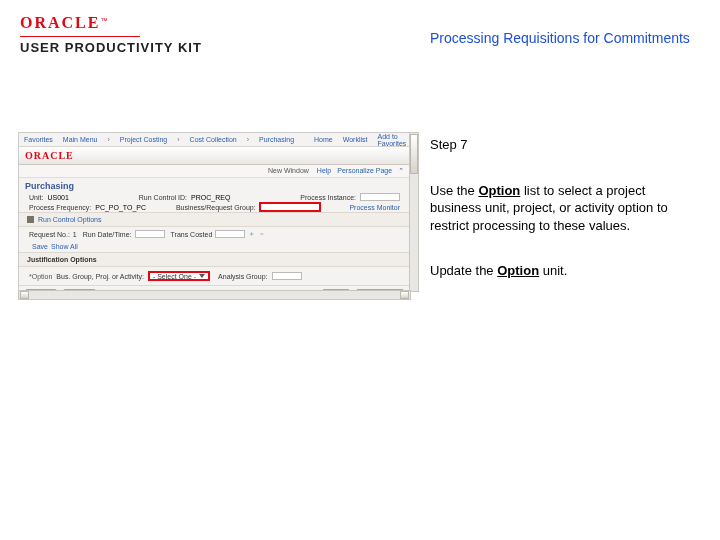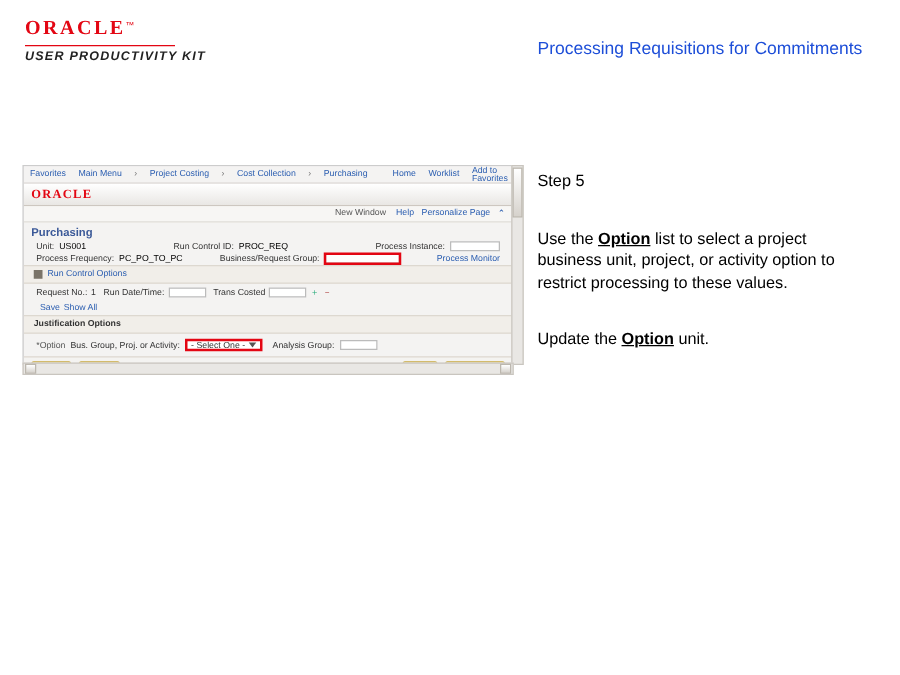--- a/index.html
+++ b/index.html
@@ -3,21 +3,21 @@
 <meta charset="utf-8">
 <style>
   * { box-sizing: border-box; margin: 0; padding: 0; }
   body { width: 720px; height: 540px; background: #fff; font-family: Arial, Helvetica, sans-serif; font-size: 11px; color: #222; position: relative; overflow: hidden; }
 
   
   .logo-area { position: absolute; top: 14px; left: 20px; }
   .logo-word { font-family: Georgia, serif; font-size: 16px; letter-spacing: 2px; color: #e30613; font-weight: bold; }
   .logo-tm { font-size: 7px; vertical-align: super; color: #e30613; }
   .logo-bar { height: 1px; background: #e30613; margin-top: 4px; width: 120px; }
-  .logo-sub { font-size: 10px; letter-spacing: 1px; color: #222; margin-top: 3px; font-weight: bold; font-style: italic; }
+  .logo-sub { font-size: 13px; letter-spacing: 1px; color: #222; margin-top: 3px; font-weight: bold; }
 
   .breadcrumb { position: absolute; top: 30px; left: 430px; font-size: 14px; color: #1d4ed8; }
 
   
   .instructions { position: absolute; top: 136px; left: 430px; width: 260px; font-size: 13px; line-height: 1.35; color: #000; }
   .instructions .step { margin-bottom: 28px; }
   .instructions .para { margin-bottom: 28px; }
   .instructions strong { font-weight: bold; text-decoration: underline; }
 
   
@@ -76,21 +76,21 @@
 
 <div class="logo-area">
   <span class="logo-word">ORACLE</span><span class="logo-tm">™</span>
   <div class="logo-bar"></div>
   <div class="logo-sub">USER PRODUCTIVITY KIT</div>
 </div>
 
 <div class="breadcrumb">Processing Requisitions for Commitments</div>
 
 <div class="instructions">
-  <div class="step">Step 5</div>
+  <div class="step">Step 7</div>
   <div class="para">
     <span>Use the </span><strong>Option</strong><span> list to select a project business unit, project, or activity option to restrict processing to these values.</span>
   </div>
   <div class="para">
     <span>Update the </span><strong>Option</strong><span> unit.</span>
   </div>
 </div>
 
 <div class="shot">
 

